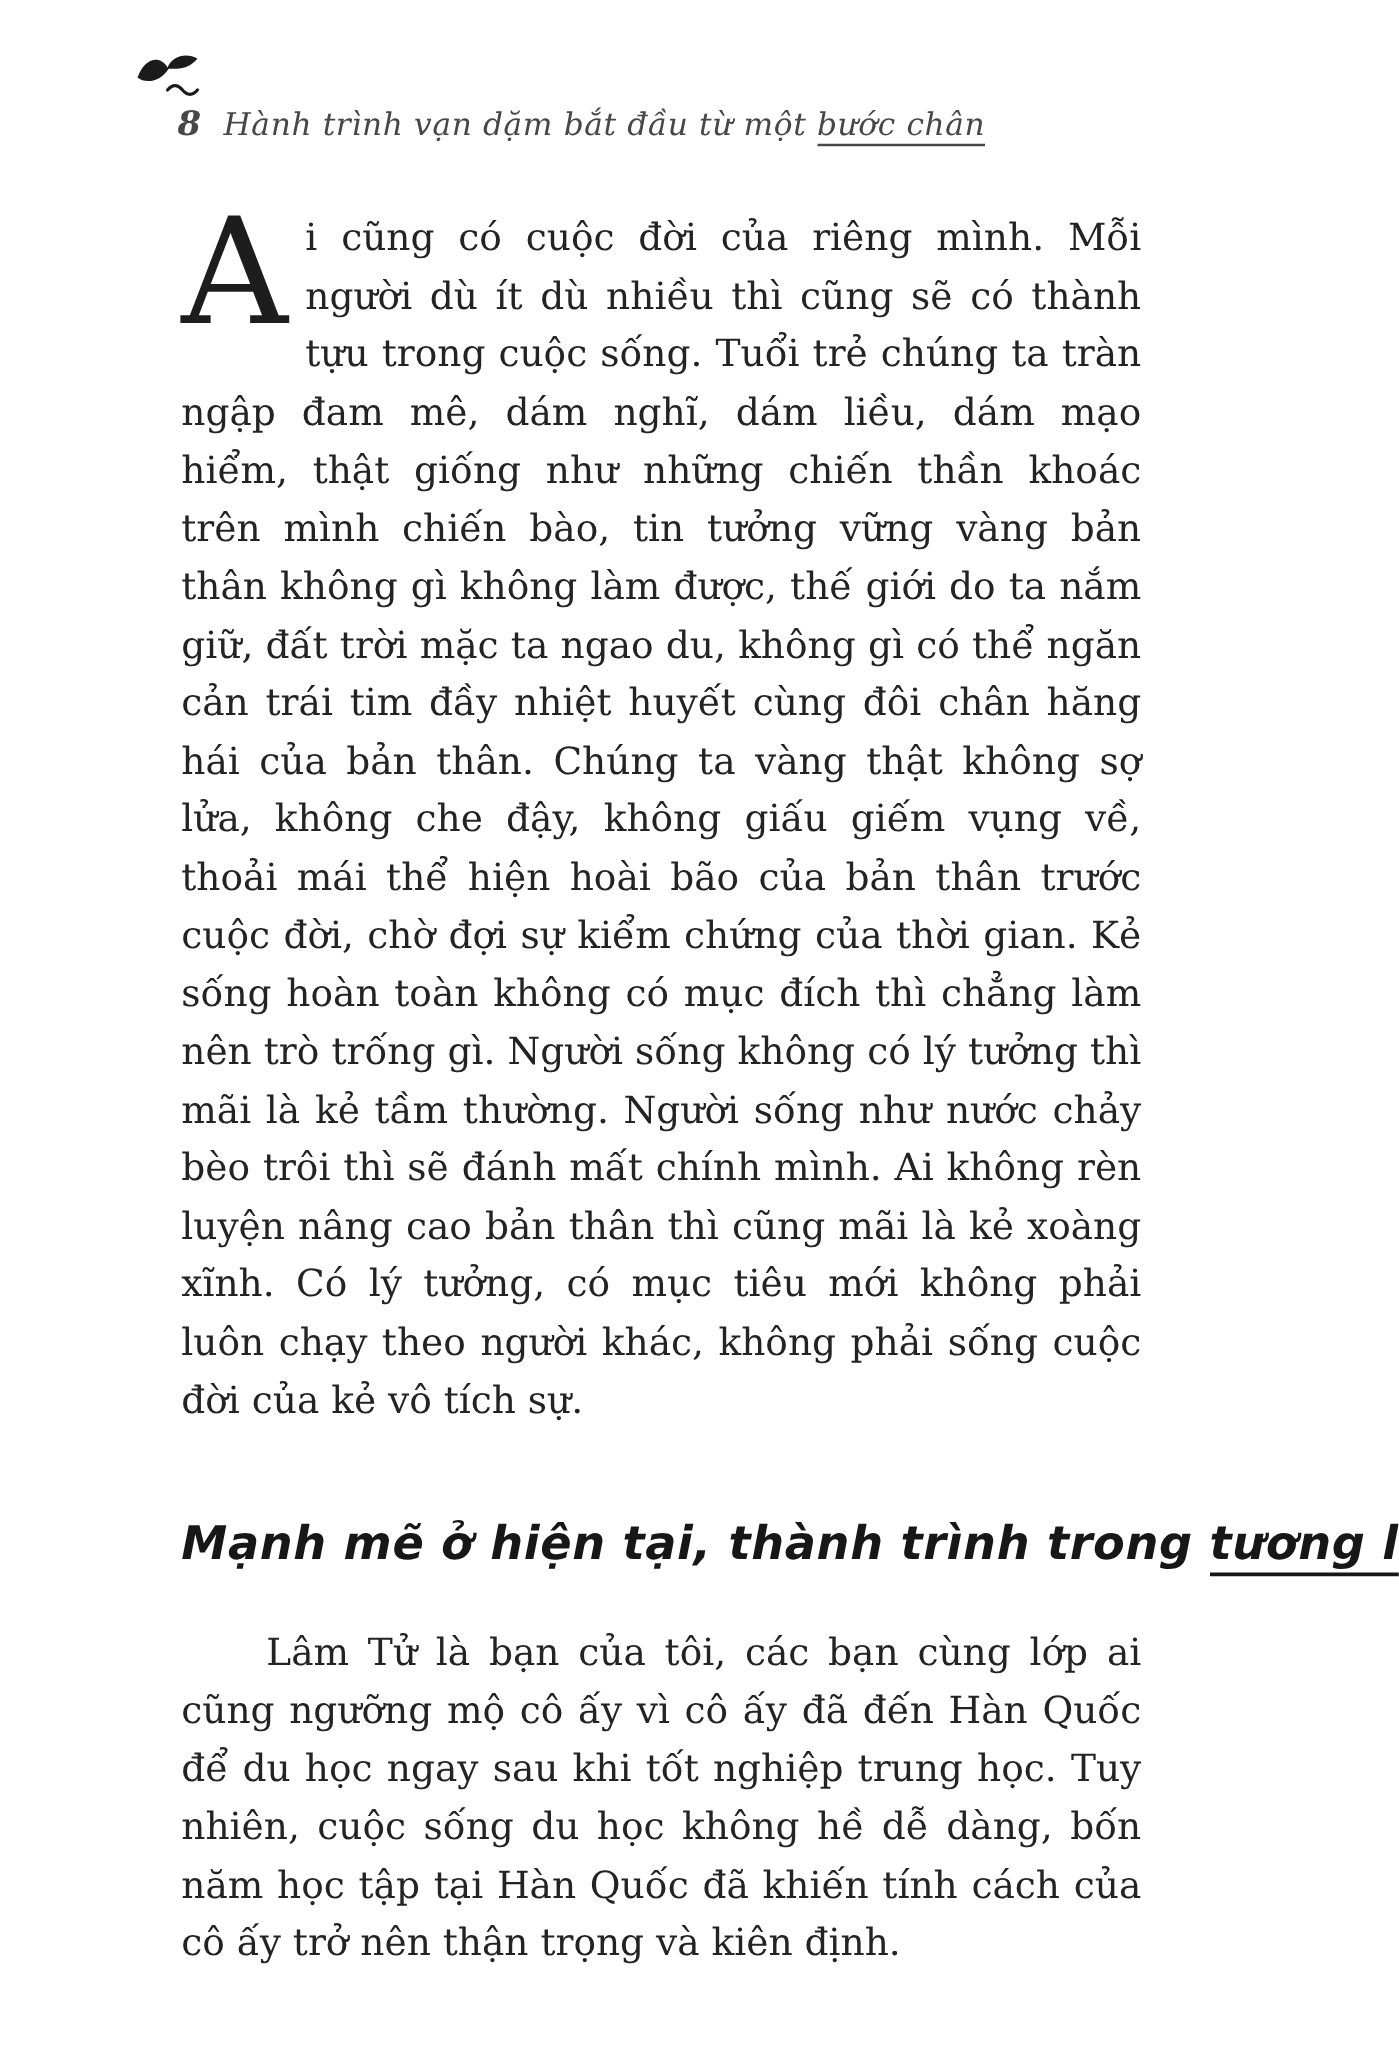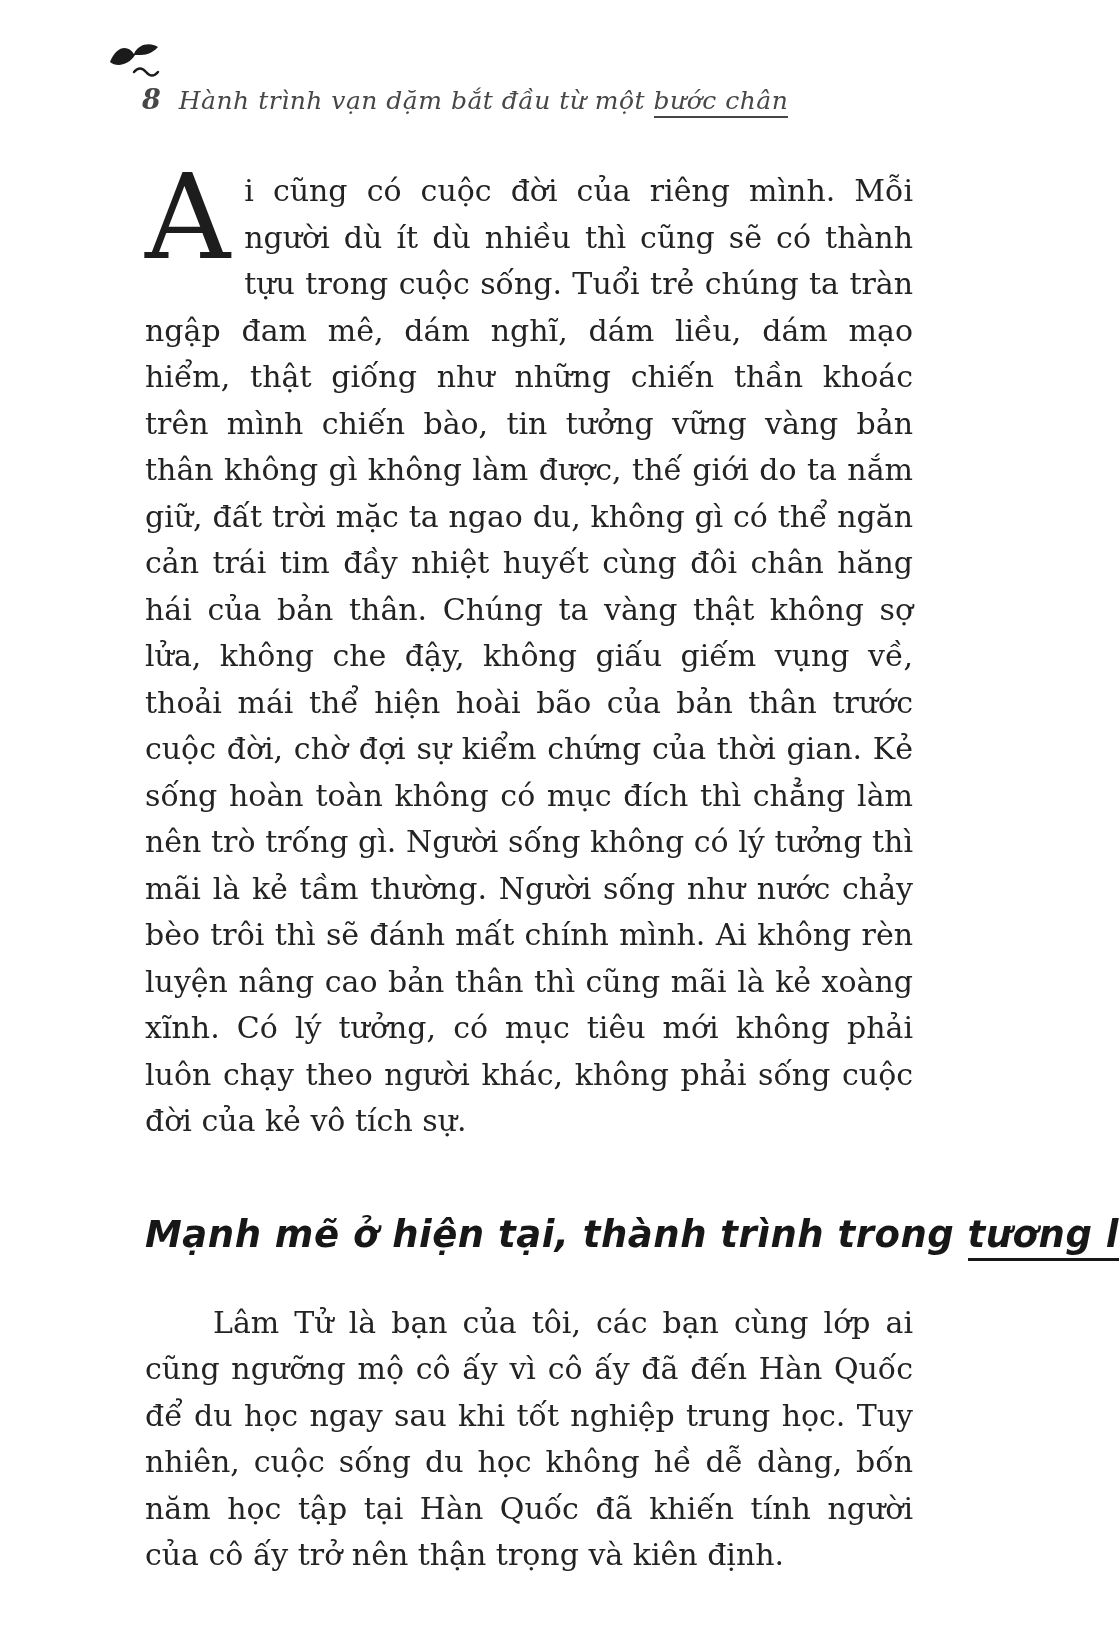--- a/index.html
+++ b/index.html
@@ -117,17 +117,17 @@
       <span class="running-title"><span>Hành trình vạn dặm bắt đầu từ một </span><span class="u">bước chân</span></span>
     </div>
   </div>
 
   <div class="text-col">
 
     <p class="para"><span class="dropcap">A</span><span>i cũng có cuộc đời của riêng mình. Mỗi người dù ít dù nhiều thì cũng sẽ có thành tựu trong cuộc sống. Tuổi trẻ chúng ta tràn ngập đam mê, dám nghĩ, dám liều, dám mạo hiểm, thật giống như những chiến thần khoác trên mình chiến bào, tin tưởng vững vàng bản thân không gì không làm được, thế giới do ta nắm giữ, đất trời mặc ta ngao du, không gì có thể ngăn cản trái tim đầy nhiệt huyết cùng đôi chân hăng hái của bản thân. Chúng ta vàng thật không sợ lửa, không che đậy, không giấu giếm vụng về, thoải mái thể hiện hoài bão của bản thân trước cuộc đời, chờ đợi sự kiểm chứng của thời gian. Kẻ sống hoàn toàn không có mục đích thì chẳng làm nên trò trống gì. Người sống không có lý tưởng thì mãi là kẻ tầm thường. Người sống như nước chảy bèo trôi thì sẽ đánh mất chính mình. Ai không rèn luyện nâng cao bản thân thì cũng mãi là kẻ xoàng xĩnh. Có lý tưởng, có mục tiêu mới không phải luôn chạy theo người khác, không phải sống cuộc đời của kẻ vô tích sự.</span></p>
 
     <div class="section-heading"><span>Mạnh mẽ ở hiện tại, thành trình trong </span><span class="u">tương lai</span></div>
 
-    <p class="para para-indent"><span>Lâm Tử là bạn của tôi, các bạn cùng lớp ai cũng ngưỡng mộ cô ấy vì cô ấy đã đến Hàn Quốc để du học ngay sau khi tốt nghiệp trung học. Tuy nhiên, cuộc sống du học không hề dễ dàng, bốn năm học tập tại Hàn Quốc đã khiến tính người của cô ấy trở nên thận trọng và kiên định.</span></p>
+    <p class="para para-indent"><span>Lâm Tử là bạn của tôi, các bạn cùng lớp ai cũng ngưỡng mộ cô ấy vì cô ấy đã đến Hàn Quốc để du học ngay sau khi tốt nghiệp trung học. Tuy nhiên, cuộc sống du học không hề dễ dàng, bốn năm học tập tại Hàn Quốc đã khiến tính cách của cô ấy trở nên thận trọng và kiên định.</span></p>
 
   </div>
 
 </div>
 
 </body></html>

